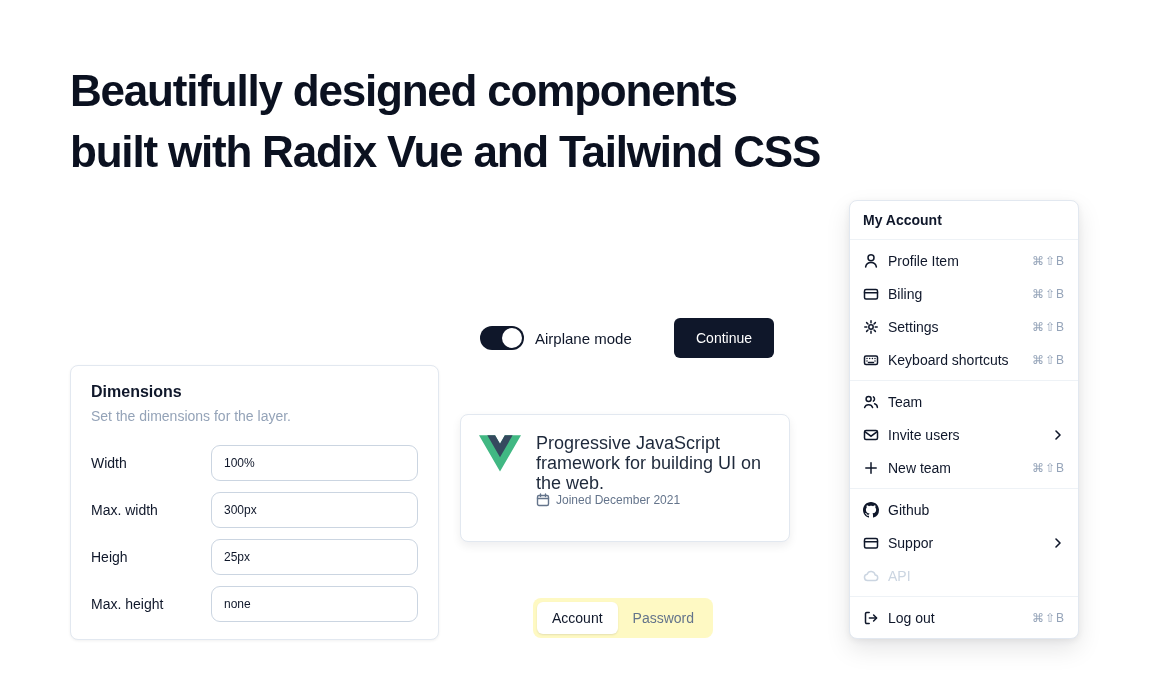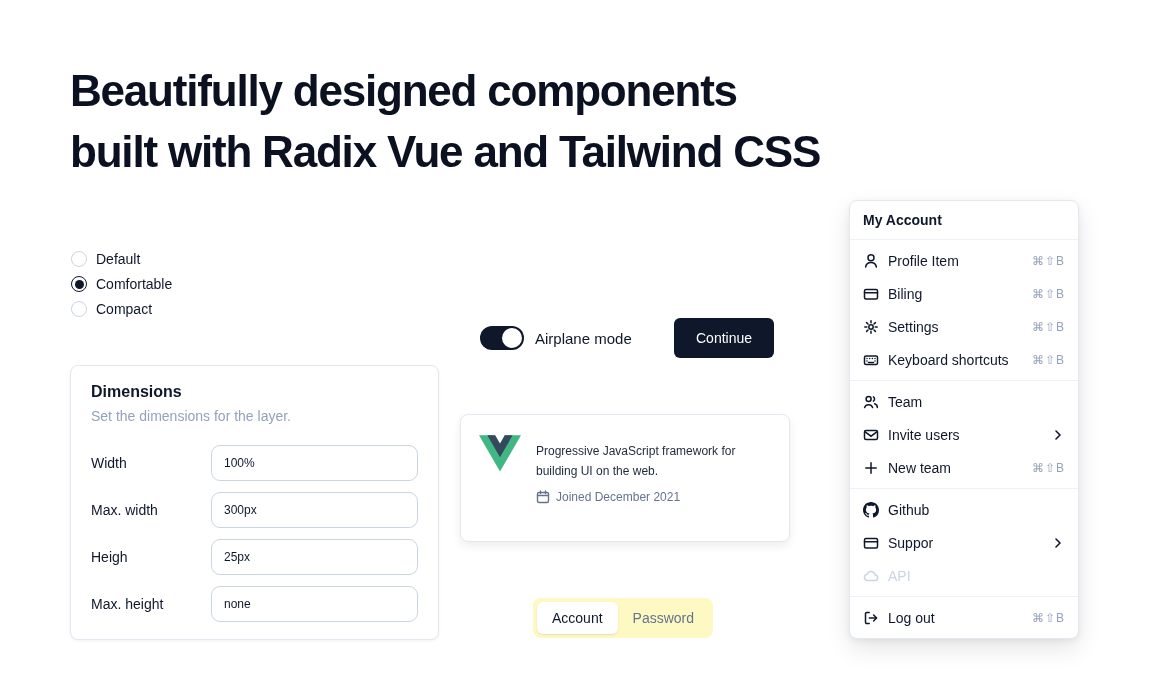--- a/index.html
+++ b/index.html
@@ -39,22 +39,22 @@
   .dims-row { display:flex; align-items:center; }
   .dims-label { width:120px; font-size:14px; font-weight:500; }
   .dims-input { flex:1; height:36px; border:1px solid #cbd5e1; border-radius:9px; padding:0 12px;
                 font-size:12px; font-family:inherit; color:#0f172a; background:#fff; outline:none; }
 
   
   .hover-card { position:absolute; left:460px; top:414px; width:330px; height:128px; padding:18px;
                 display:flex; gap:15px; box-shadow:0 4px 10px rgba(2,8,23,.07); }
   .vue-logo { width:42px; height:37px; flex:0 0 auto; margin-top:2px; }
   .hc-handle { font-size:14px; font-weight:700; }
-  .hc-desc { margin-top:8px; font-size:12px; line-height:20px; color:#1e293b; max-width:245px; }
-  .hc-joined { margin-top:9px; display:flex; align-items:center; gap:6px; color:#64748b; font-size:12px; }
+  .hc-desc { font-size:18px; line-height:20px; color:#1e293b; max-width:245px; }
+  .hc-joined { margin-top:0; display:flex; align-items:center; gap:6px; color:#64748b; font-size:12px; }
 
   
   .tabs { position:absolute; left:533px; top:598px; height:40px; background:#fef9c3; border-radius:8px;
           padding:4px; display:inline-flex; align-items:center; }
   .tab { height:32px; padding:0 15px; display:flex; align-items:center; border-radius:6px;
          font-size:14px; font-weight:500; color:#64748b; }
   .tab.active { background:#fff; color:#0f172a; box-shadow:0 1px 2px rgba(2,8,23,.1); }
 
   
   .menu { position:absolute; left:849px; top:200px; width:230px; background:#fff;
@@ -74,34 +74,20 @@
 </head>
 <body>
 
 <div class="canvas">
 
   <div class="heading">
     <div>Beautifully designed components</div>
     <div>built with Radix Vue and Tailwind CSS</div>
   </div>
 
-  <div class="radio-group">
-    <div class="radio-row">
-      <span class="radio-circle"></span>
-      <span>Default</span>
-    </div>
-    <div class="radio-row selected">
-      <span class="radio-circle"></span>
-      <span>Comfortable</span>
-    </div>
-    <div class="radio-row">
-      <span class="radio-circle"></span>
-      <span>Compact</span>
-    </div>
-  </div>
 
   <div class="switch-row">
     <div class="switch">
       <div class="switch-thumb"></div>
     </div>
     <div class="switch-label">Airplane mode</div>
   </div>
 
   <button class="btn-continue">Continue</button>
 

